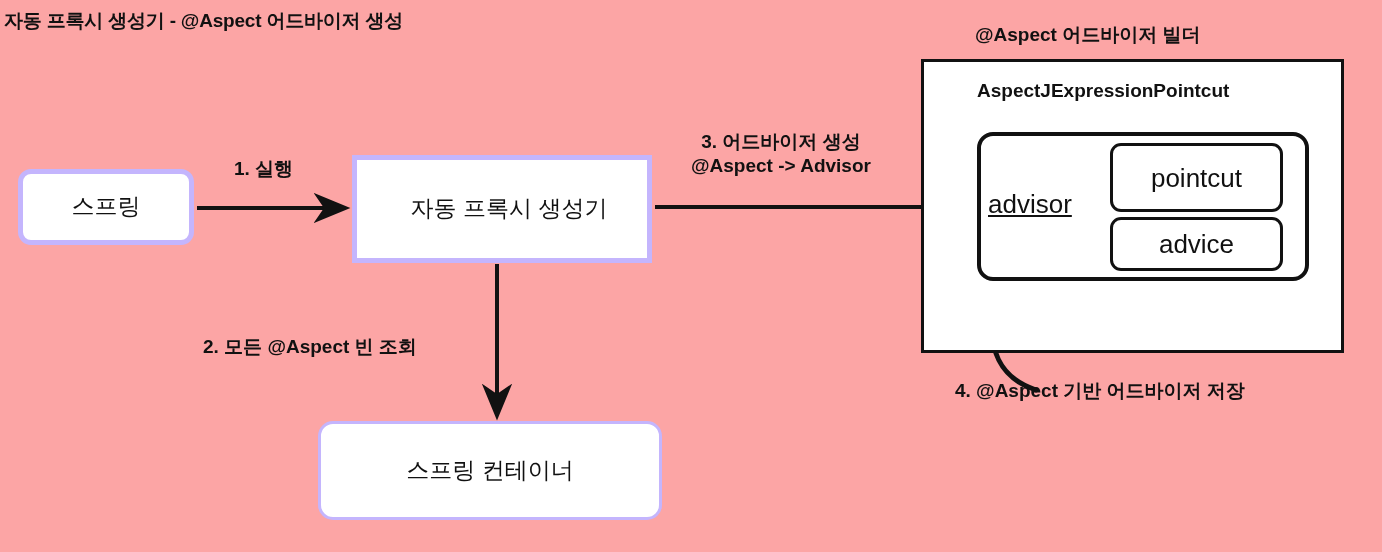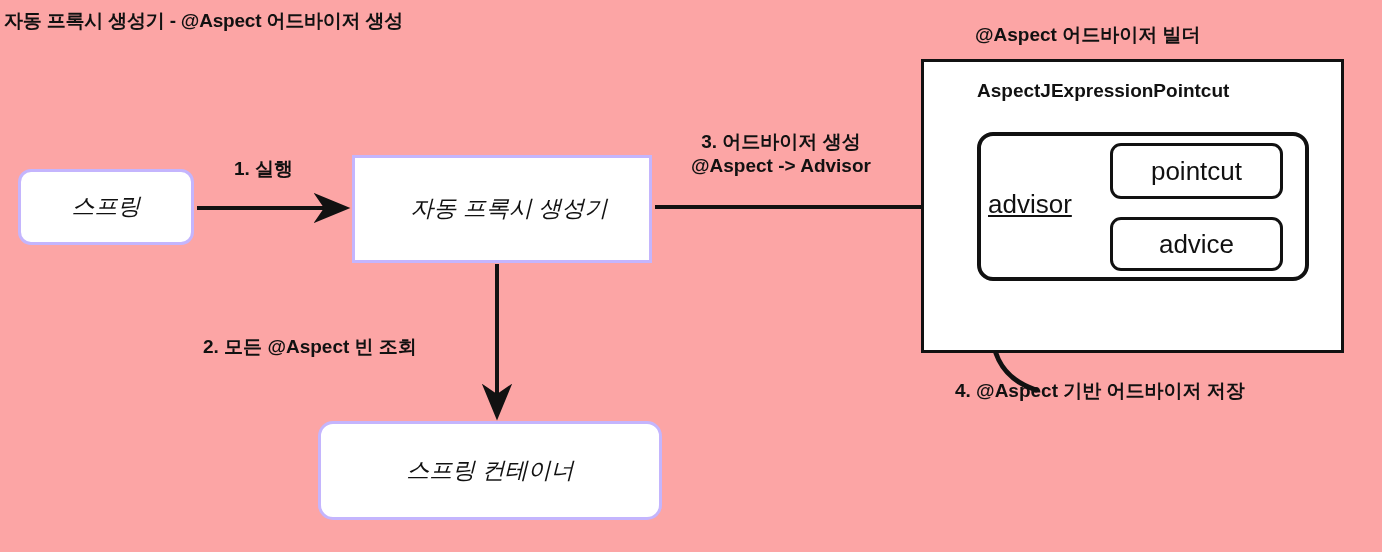--- a/index.html
+++ b/index.html
@@ -27,26 +27,25 @@
     font-size: 19px;
     font-weight: bold;
     letter-spacing: -0.2px;
     white-space: nowrap;
   }
 
   
   .box {
     box-sizing: border-box;
     background: #ffffff;
-    border: 3px solid #c4b5fd;
+    border: 5px solid #c4b5fd;
     display: flex;
     align-items: center;
     justify-content: center;
     text-align: center;
-    font-style: italic;
   }
   .box-label {
     font-size: 23px;
     font-weight: normal;
     line-height: 1.1;
   }
 
   #spring-box {
     left: 18px;
     top: 169px;
@@ -122,21 +121,21 @@
     display: flex;
     align-items: center;
     justify-content: center;
     font-size: 26px;
     line-height: 1;
   }
   #pointcut-box {
     left: 1110px;
     top: 143px;
     width: 173px;
-    height: 56px;
+    height: 69px;
   }
   #advice-box {
     left: 1110px;
     top: 217px;
     width: 173px;
     height: 54px;
   }
 
   
   .edge-label {

